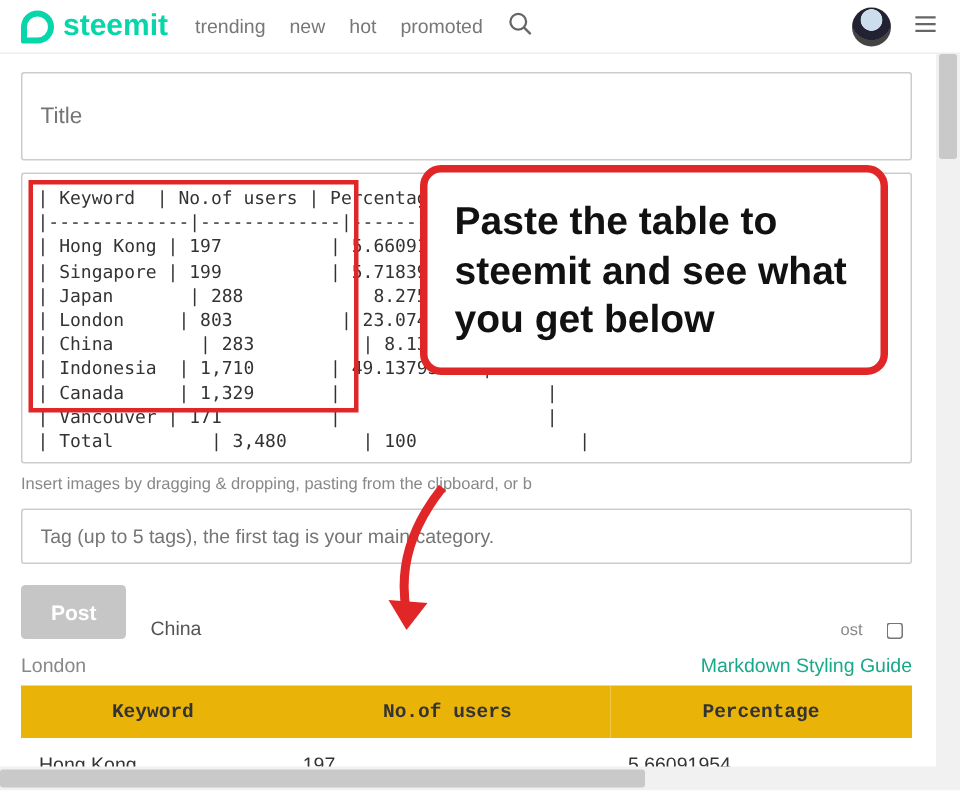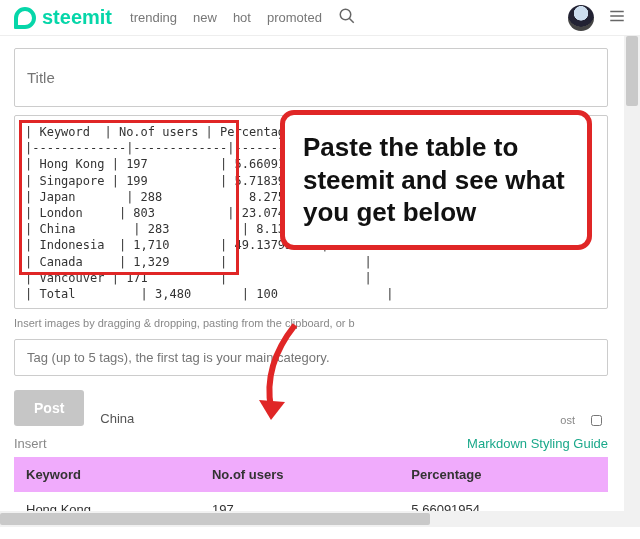--- a/index.html
+++ b/index.html
@@ -32,21 +32,21 @@
   .post-btn { background: #c6c6c6; color: #fff; font-weight: 700; padding: 10px 20px; border: none; border-radius: 3px; font-size: 14px; }
   .clear-btn { background: none; border: none; color: #555; font-size: 13px; cursor: pointer; }
   .ost-label { margin-left: auto; margin-right: 24px; font-size: 11px; color: #888; display: flex; align-items: center; gap: 16px; }
   .ost-label input { width: 11px; height: 11px; }
 
   .preview-hdr { display: flex; justify-content: space-between; width: calc(100% - 18px); font-size: 13px; margin-bottom: 6px; }
   .preview-hdr .lbl { color: #888; }
   .preview-hdr .guide { color: #1aa88a; }
 
   table.preview-tbl { width: calc(100% - 18px); border-collapse: collapse; font-size: 13px; }
-  table.preview-tbl th { text-align: left; font-weight: 700; padding: 10px 12px; background: #f0abfc; }
+  table.preview-tbl th { text-align: center; font-weight: 700; padding: 10px 12px; background: #eab308; font-family: Liberation Mono, monospace; }
   table.preview-tbl td { padding: 10px 12px; }
   table.preview-tbl tr.alt td { background: #f6f6f6; }
 
   .hscroll { position: absolute; bottom: 0; left: 0; width: calc(100% - 16px); height: 16px; background: #f1f1f1; }
   .hscroll .thumb { position: absolute; left: 0; top: 2px; height: 12px; width: 430px; background: #c9c9c9; border-radius: 2px; }
 
   .callout { position: absolute; top: 110px; left: 280px; width: 312px; background: #fff; border: 5px solid #e02626; border-radius: 14px; padding: 16px 18px; font-weight: 800; font-size: 26px; line-height: 1.25; color: #111; z-index: 50; font-family: "Segoe UI", Arial, sans-serif; }
   .callout-arrow { position: absolute; top: 320px; left: 255px; z-index: 49; }
   .callout-arrow svg { overflow: visible; }
 </style>
@@ -106,21 +106,21 @@
   <div class="btn-row">
     <button class="post-btn">Post</button>
     <button class="clear-btn">China</button>
     <label class="ost-label">
       <span>ost</span>
       <input type="checkbox" style="">
     </label>
   </div>
 
   <div class="preview-hdr">
-    <span class="lbl">Insert</span>
+    <span class="lbl">London</span>
     <span class="guide">Markdown Styling Guide</span>
   </div>
 
   <table class="preview-tbl">
     <tbody>
         <tr>
       <th>Keyword</th>
       <th>No.of users</th>
       <th>Percentage</th>
     </tr>

